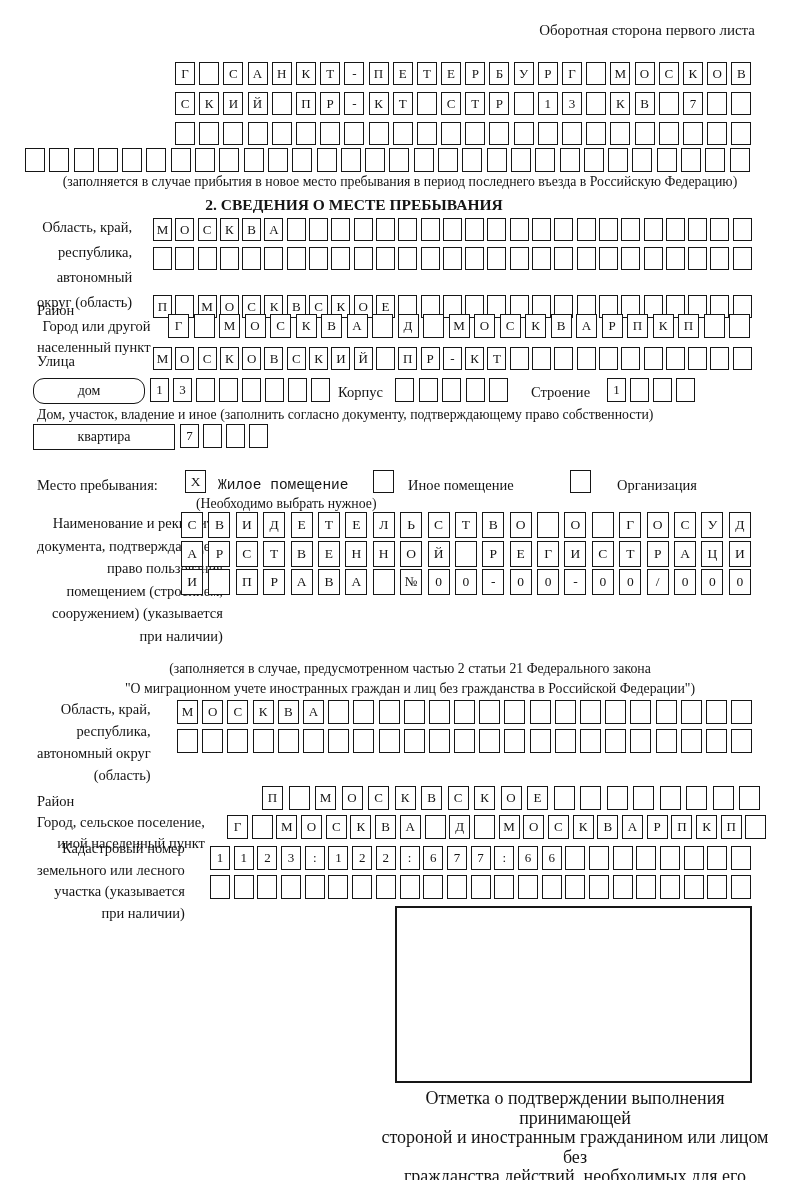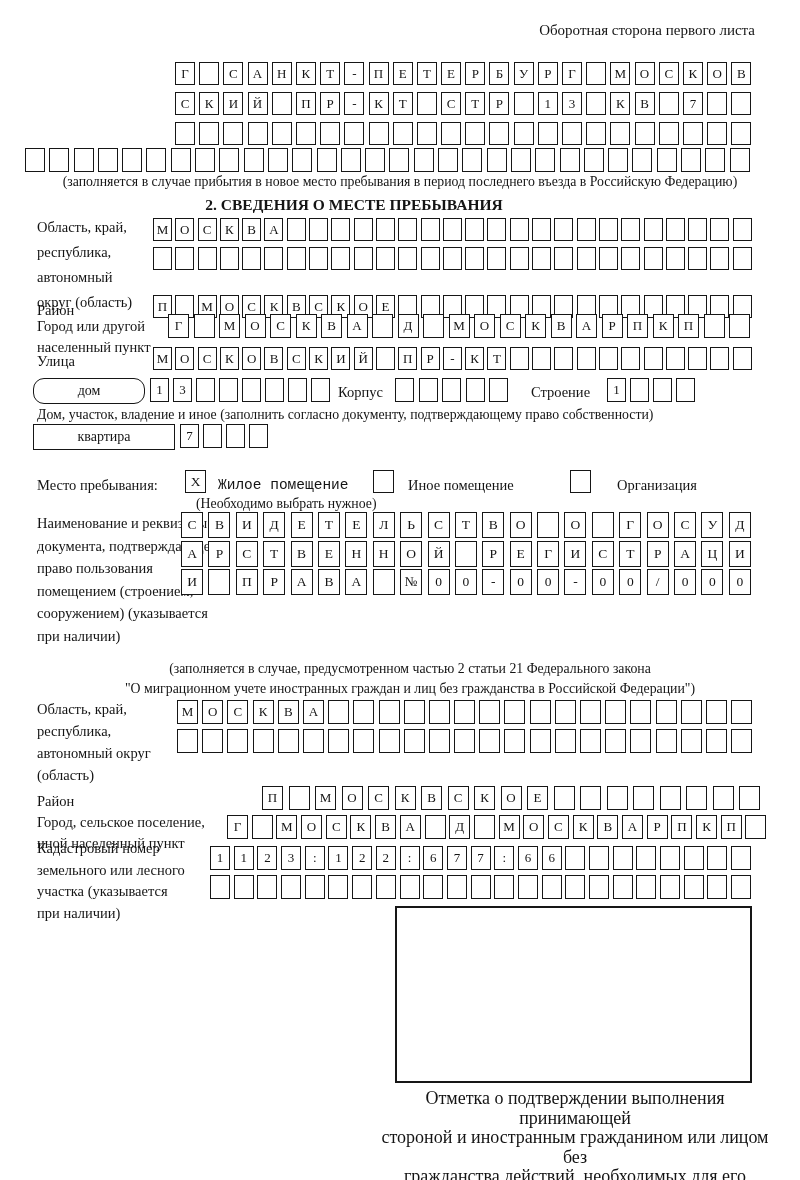--- a/index.html
+++ b/index.html
@@ -4,21 +4,21 @@
 <style>
   html,body{margin:0;padding:0;background:#ffffff;}
   #page{
     position:relative;
     width:800px;height:1180px;
     background:#ffffff;
     font-family:"Liberation Serif","DejaVu Serif",serif;
     color:#141414;
     overflow:hidden;
   }
-  .abs{position:absolute;}
+  .abs{position:absolute;text-align:right;}
   .lines{white-space:pre-line;}
   .lbl{font-size:14.5px;line-height:22px;}
   .note{font-size:13.8px;width:800px;text-align:center;left:0;}
   .heading{font-size:15.5px;font-weight:bold;width:708px;text-align:center;left:0;}
   .boxrow{display:flex;column-gap:var(--g,4px);}
   .boxrow .cell{
     box-sizing:border-box;
     width:var(--w,20px);height:var(--h,23px);
     border:1.4px solid #161616;
     display:flex;align-items:center;justify-content:center;

